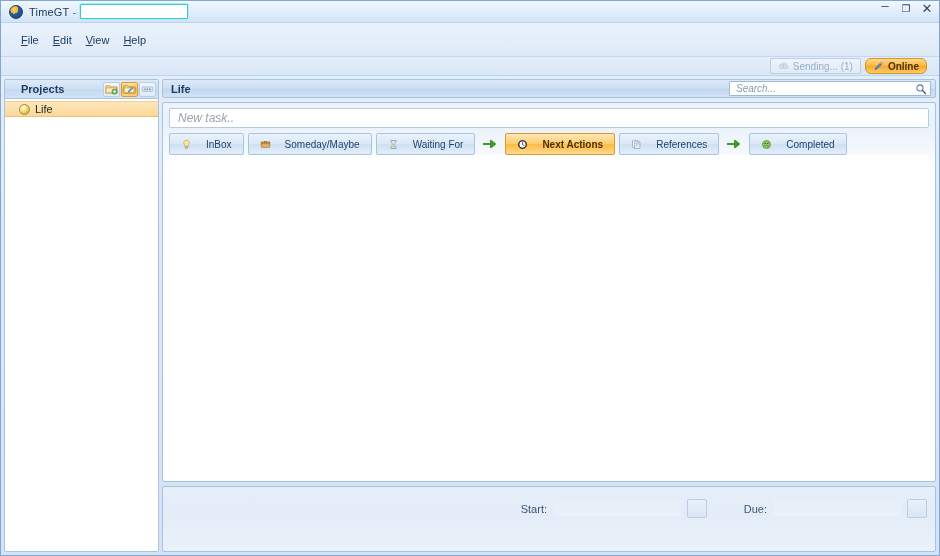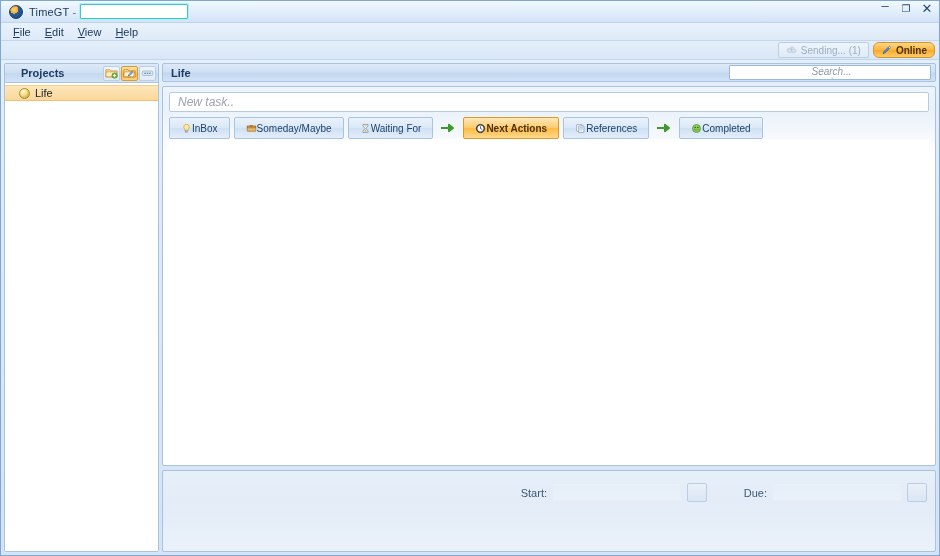--- a/index.html
+++ b/index.html
@@ -52,40 +52,40 @@
     display: flex; gap: 9px; align-items: center;
     color: #2c4a6b;
   }
   .win-btn { font-size: 11px; line-height: 11px; width: 12px; text-align: center; cursor: default; }
   .wb-min { font-size: 13px; position: relative; top: -3px; }
   .wb-max { font-size: 10px; }
   .wb-close { font-size: 13px; font-weight: 100; }
 
   
   .menubar {
-    height: 18px; flex: none;
+    height: 34px; flex: none;
     display: flex; align-items: center;
-    padding-left: 6px;
+    padding-left: 14px;
     background: linear-gradient(180deg,#e9f2fc 0%,#dfeaf8 100%);
     border-bottom: 1px solid #c3d8ef;
   }
   .menu-item {
     font-size: 11px; color: #1d3c60;
     padding: 1px 8px 1px 6px;
   }
   .menu-item u { text-decoration: underline; }
 
   
   .topstrip {
     height: 19px; flex: none; position: relative;
     background: linear-gradient(180deg,#e4eefa 0%,#d9e7f6 100%);
     border-bottom: 1px solid #bed5ee;
   }
   .topstrip-right {
-    position: absolute; right: 4px; top: 1px;
+    position: absolute; right: 12px; top: 1px;
     display: flex; align-items: center; gap: 4px;
   }
   .btn-sending {
     display: flex; align-items: center; gap: 4px;
     height: 16px; padding: 0 7px;
     font-size: 10px; color: #9bafc4;
     background: linear-gradient(180deg,#eef4fb 0%,#e0eaf6 100%);
     border: 1px solid #bacfe6; border-radius: 2px;
   }
   .btn-online {
@@ -153,21 +153,21 @@
   .center-head {
     height: 19px; flex: none; display: flex; align-items: center;
     padding: 0 4px 0 8px;
     background: linear-gradient(180deg,#dce9f8 0%,#cfe0f4 48%,#c1d6ef 52%,#d3e3f7 100%);
     border: 1px solid #a8c3e0; border-radius: 2px;
   }
   .center-head-title { font-size: 11px; font-weight: bold; color: #1d3c60; flex: 1; }
   .searchbox {
     width: 202px; height: 15px;
     background: #fff; border: 1px solid #9bb9d8; border-radius: 1px;
-    display: flex; align-items: center; padding: 0 3px 0 6px; flex-direction: column;
+    display: flex; align-items: center; padding: 0 3px 0 6px;
   }
   .searchbox .ph {
     flex: 1; font-size: 10px; font-style: italic; color: #8d9aa9;
   }
 
   .tasks-box {
     flex: none; height: 380px;
     border: 1px solid #a8c3e0; border-radius: 2px;
     background: linear-gradient(180deg,#eef4fc 0%,#e9f1fa 22px,#ffffff 70px,#ffffff 100%);
     display: flex; flex-direction: column;
@@ -178,21 +178,21 @@
     height: 20px; flex: none;
     background: #fff; border: 1px solid #b6cbe3; border-radius: 2px;
     display: flex; align-items: center; padding-left: 8px;
     font-size: 12px; font-style: italic; color: #9aa4b0;
   }
   .tabrow {
     height: 22px; flex: none; margin-top: 5px;
     display: flex; align-items: center; gap: 4px;
   }
   .tab {
-    height: 22px; display: flex; align-items: center; gap: 0;
+    height: 22px; display: flex; align-items: center; gap: 14px;
     padding: 0 11px; border-radius: 2px;
     font-size: 10px; color: #1f4269;
     background: linear-gradient(180deg,#eaf2fb 0%,#dbe8f7 48%,#cfe0f3 52%,#e4eefa 100%);
     border: 1px solid #a9c4e1;
     white-space: nowrap;
   }
   .tab.active {
     color: #4a3007; font-weight: bold;
     background: linear-gradient(180deg,#ffe8bd 0%,#fecc6c 48%,#fcbb44 52%,#ffd98f 100%);
     border: 1px solid #dc9a2c;

